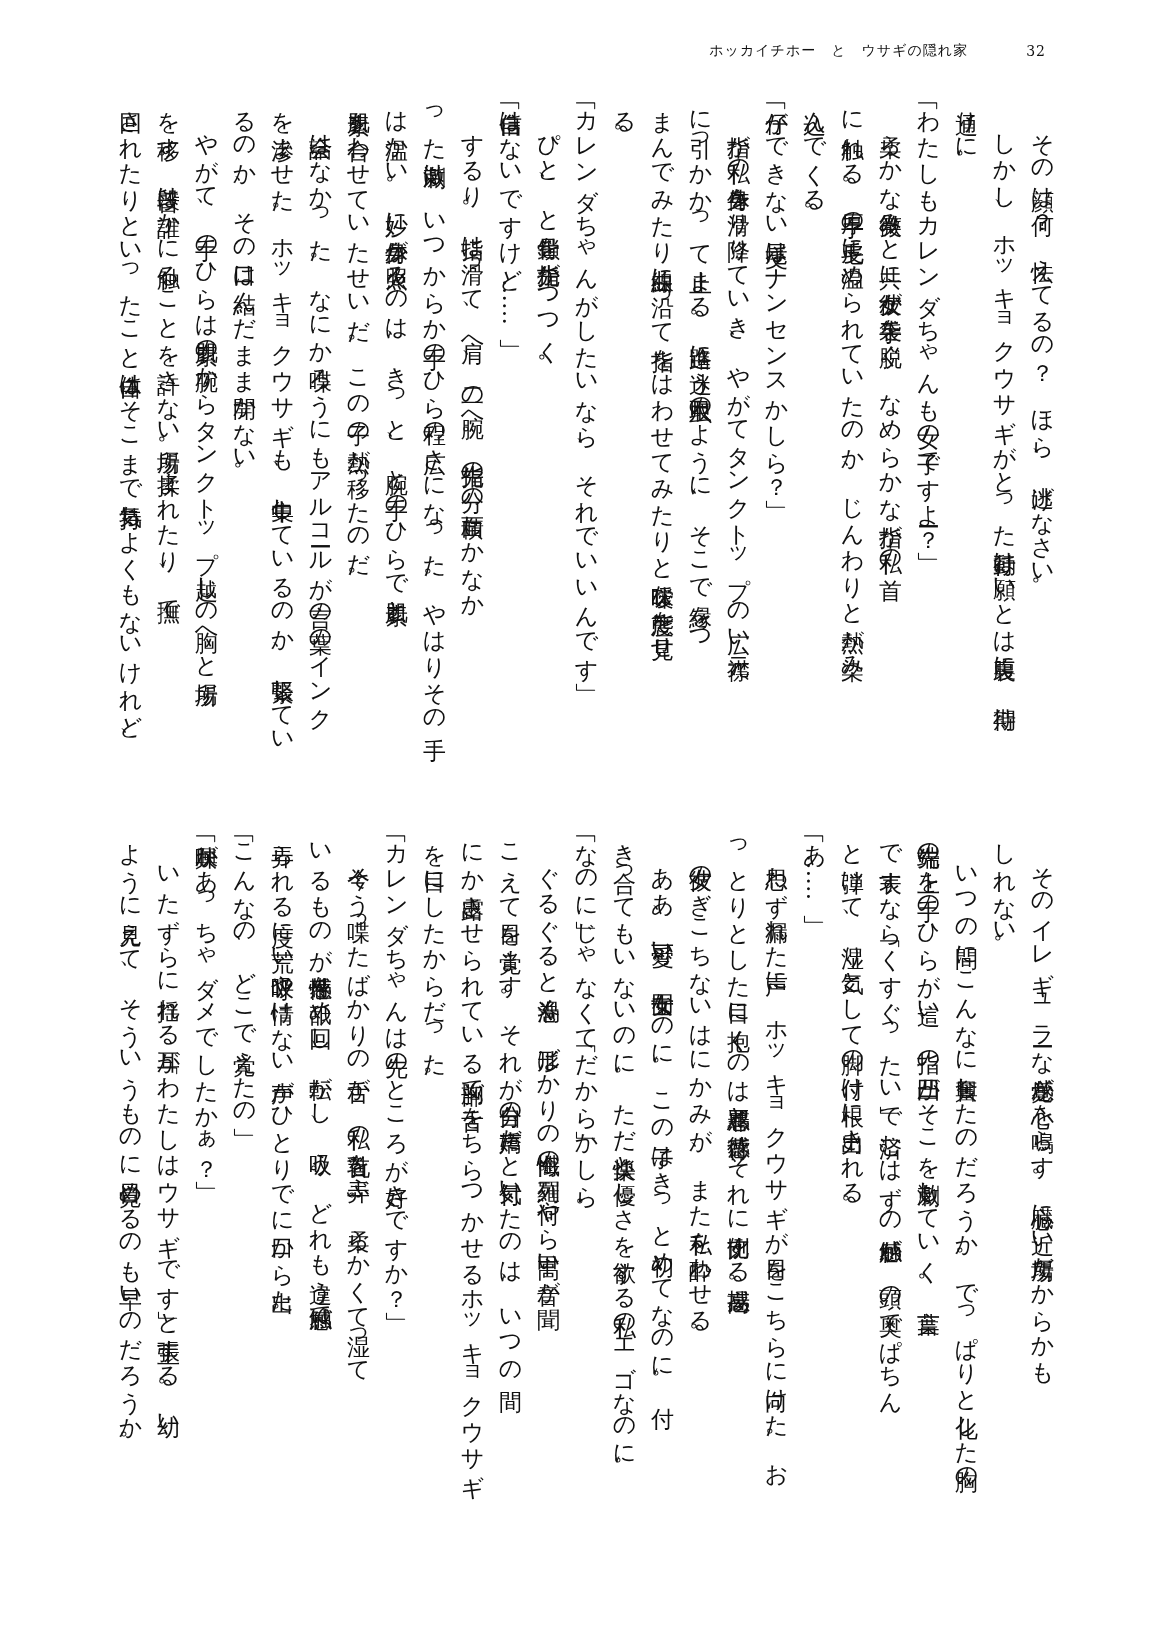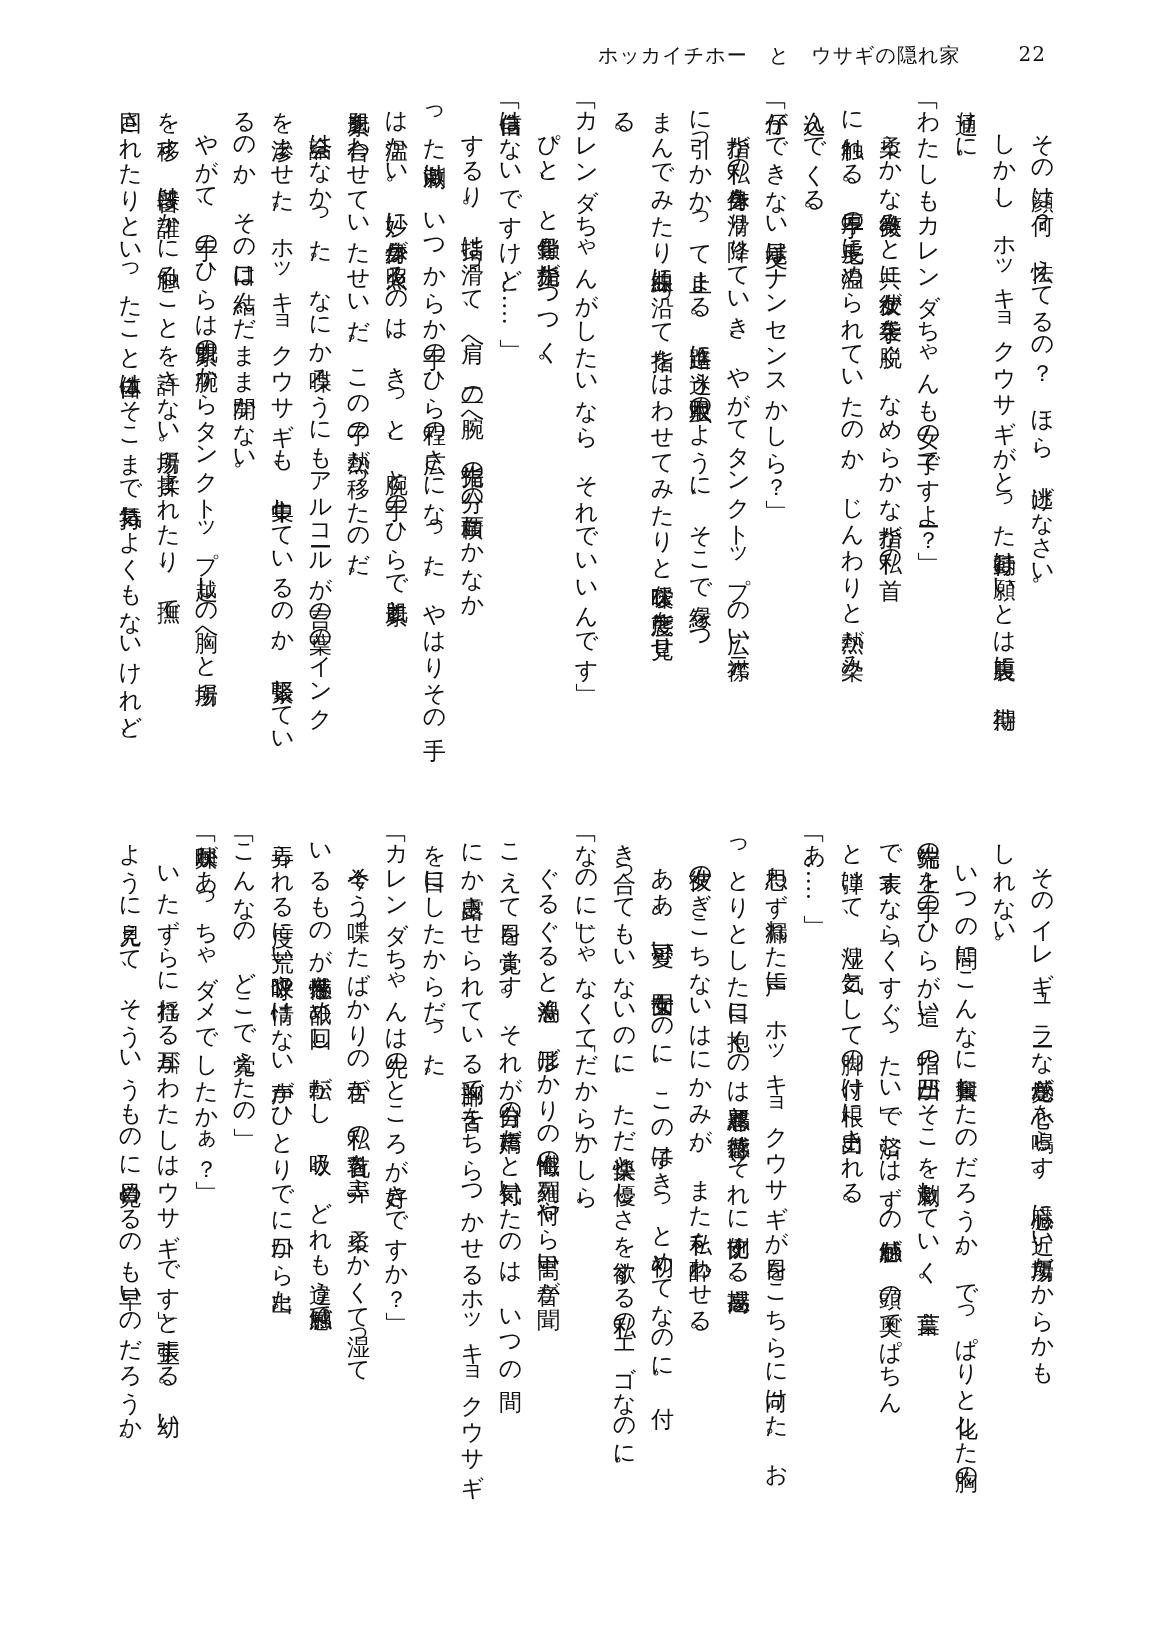--- a/index.html
+++ b/index.html
@@ -13,22 +13,22 @@
     background: #ffffff;
     color: #111111;
     font-family: "DejaVu Serif", serif;
     overflow: hidden;
   }
   .header {
     position: absolute;
     top: 42px;
     right: 118px;
     display: flex;
-    align-items: flex-start;
-    font-size: 20px;
+    align-items: center;
+    font-size: 14px;
     letter-spacing: 1px;
     white-space: pre;
   }
   .header .title {
     margin-right: 58px;
   }
   .vblock {
     position: absolute;
     right: 102px;
     writing-mode: vertical-rl;
@@ -46,17 +46,17 @@
   }
   .vblock p.indent {
     text-indent: 1em;
   }
 </style>
 </head>
 <body>
 
 <div class="header">
   <span class="title">ホッカイチホー　と　ウサギの隠れ家</span>
-  <span class="pagenum">22</span>
+  <span class="pagenum">32</span>
 </div>
 
 <div class="vblock top"><p class="indent">その顔は何？　怯えてるの？　ほら、逃げなさい。</p><p class="indent">しかし、ホッキョクウサギがとった行動は願いとは裏腹に。期待</p><p>通りに。</p><p>「わたしもカレンダちゃんも女の子ですよー？」</p><p class="indent">柔らかな微笑みと共に彼女が手袋を脱ぐ。なめらかな指が私の首</p><p>に触れる。厚手の毛皮に温められていたのか、じんわりと熱が染み</p><p>込んでくる。</p><p>「仔ができない交尾はナンセンスかしら？」</p><p class="indent">指が私の身体を滑り降りていき、やがてタンクトップの広い襟元</p><p>に引っかかって止まる。進路に迷う尺取虫のように、そこで縁をつ</p><p>まんでみたり曲線に沿って指をはわせてみたりと曖昧な態度を見せ</p><p>る。</p><p>「カレンダちゃんがしたいなら、それでいいんです」</p><p class="indent">ぴと、と鎖骨を指先がつつく。</p><p>「自信はないですけど……」</p><p class="indent">するり。指は滑って、肩へ、二の腕へ。指先の分の面積しかなか</p><p>った刺激は、いつからか手のひら程の広さになった。やはりその手</p><p>は温かい。妙に身体が火照るのは、きっと、腕と手のひらで素肌と</p><p>素肌を合わせていたせいだ。この子の熱が移ったのだ。</p><p class="indent">会話はなかった。なにか喋ろうにもアルコールが言の葉のインク</p><p>を滲ませた。ホッキョクウサギも、集中しているのか、緊張してい</p><p>るのか、その口は結んだまま開かない。</p><p class="indent">やがて、手のひらは素肌の腕からタンクトップ越しの胸へと場所</p><p>を移す。普段は誰かに触ることを許さない場所。揉まれたり、撫で</p><p>回されたりといったこと自体はそこまで気持ちよくもないけれど、</p></div>
 <div class="vblock bottom"><p class="indent">そのイレギュラーな感覚が心を鳴らす。心臓に近い場所だからかも</p><p>しれない。</p><p class="indent">いつの間にこんなに興奮したのだろうか。でっぱりと化した胸の</p><p>先端の上を手のひらが這い、指の凹凸がそこを刺激していく。言葉</p><p>で表すなら「くすぐったい」で済むはずの感触が、頭の奥でぱちん</p><p>と弾けて、湿り気として脚の付け根に出力される。</p><p>「あ……」</p><p class="indent">思わず漏れた声に、ホッキョクウサギが目をこちらに向けた。お</p><p>っとりとした目に抱くのは罪悪感と背徳感、それに比例する高揚感。</p><p class="indent">彼女のぎこちないはにかみが、また私を酔わせる。</p><p class="indent">ああ、可愛い。女同士なのに。この子はきっと初めてなのに。付</p><p>き合ってもいないのに。ただ快楽と優しさを欲する私のエゴなのに。</p><p>「なのに」じゃなくて「だから」かしら。</p><p class="indent">ぐるぐると渦巻く、形ばかりの懺悔の羅列。何やら甲高い音が聞</p><p>こえて目を覚ます。それが自分の嬌声だと気付いたのは、いつの間</p><p>にか露出させられている胸部で舌をちらつかせるホッキョクウサギ</p><p>を目にしたからだった。</p><p>「カレンダちゃんは先のところが好きですか？」</p><p class="indent">今そう喋ったばかりの舌が、私の乳首を弄ぶ。柔らかくて湿って</p><p>いるものが性感帯を舐め回し、転がし、吸う。どれも違う感触で、</p><p>弄られる度に荒い呼吸や情けない声がひとりでに口から出た。</p><p>「こんなの、どこで覚えたの」</p><p>「興味があっちゃダメでしたかぁ？」</p><p class="indent">いたずらに揺れる耳が「わたしはウサギです」と主張する。幼い</p><p>ように見えて、そういうものに目覚めるのも早いのだろうか。</p></div>
 
 </body></html>

